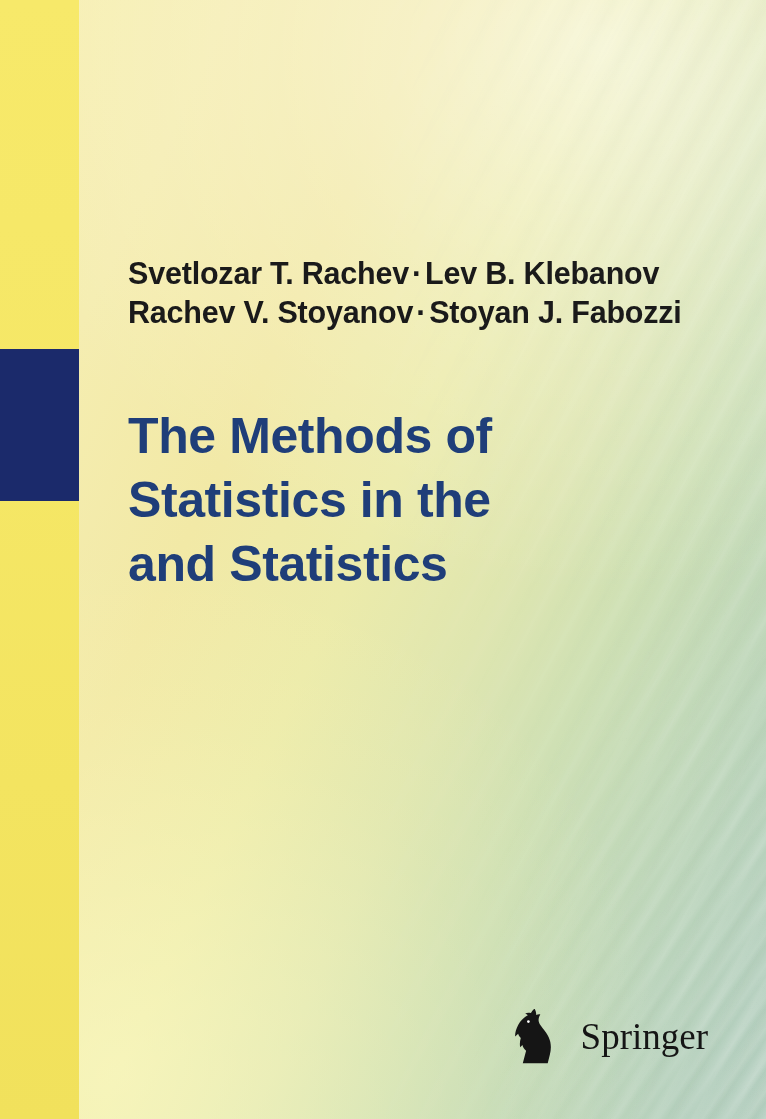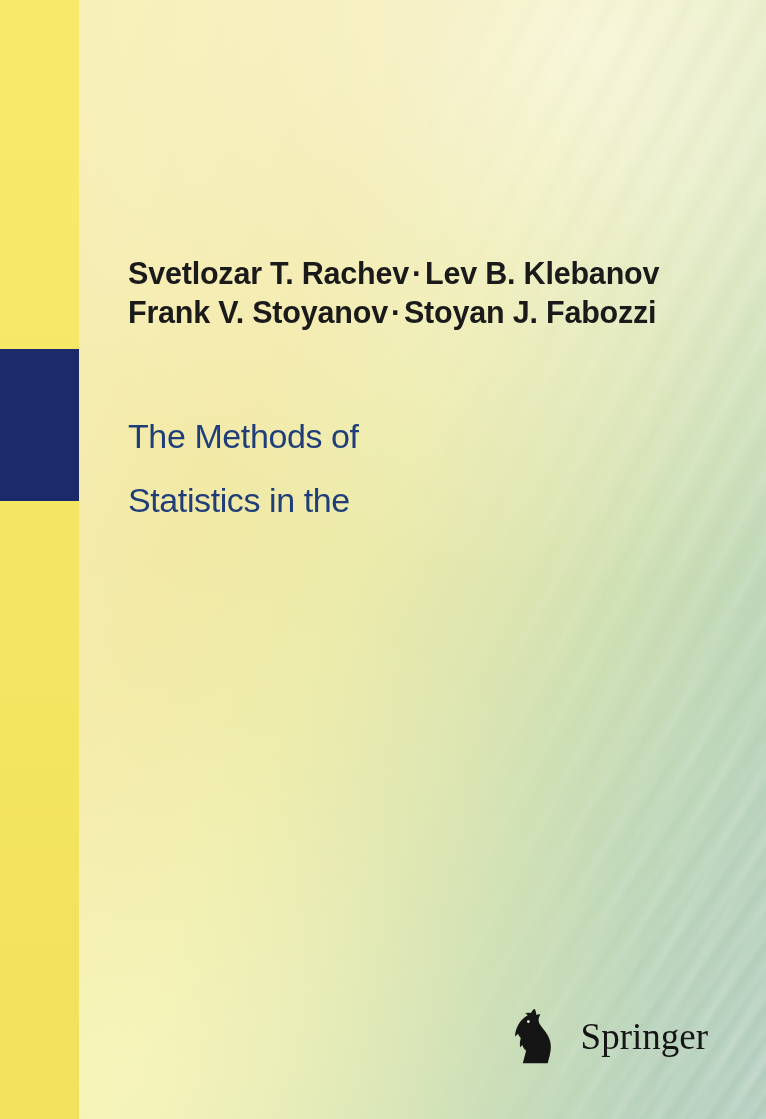--- a/index.html
+++ b/index.html
@@ -117,22 +117,22 @@
   .authors .sep {
     font-weight: 700;
     padding: 0 3px;
   }
   .title {
     position: absolute;
     top: 372px;
     left: 0;
     width: 600px;
     color: #1f3e79;
-    font-size: 34px;
-    font-weight: 400;
+    font-size: 50px;
+    font-weight: 700;
     line-height: 64px;
     letter-spacing: -0.4px;
   }
   .title-line {
     display: block;
     white-space: nowrap;
   }
   
   .logo {
     position: absolute;
@@ -166,27 +166,28 @@
   <div class="left-band"></div>
   <div class="blue-square"></div>
 
   <div class="content">
 
     <div class="authors">
       <div>
         <span>Svetlozar T. Rachev</span><span class="sep">·</span><span>Lev B. Klebanov</span>
       </div>
       <div>
-        <span>Frank V. Stoyanov</span><span class="sep">·</span><span>Stoyan J. Fabozzi</span>
+        <span>Rachev V. Stoyanov</span><span class="sep">·</span><span>Stoyan J. Fabozzi</span>
       </div>
     </div>
 
     <div class="title">
       <span class="title-line">The Methods of</span>
       <span class="title-line">Statistics in the</span>
+      <span class="title-line">and Statistics</span>
     </div>
 
   </div>
 
   <div class="logo">
     <span class="logo-mark">
       <svg viewBox="0 0 52 62" width="52" height="62" aria-hidden="true">
         <path d="M27.5 3.5c-1.6 1.5-2.8 3.1-3.6 4.6-2.2-0.6-4.3-0.4-5.7 0.6 1.1 0.3 2 0.8 2.6 1.5-3.6 1.9-7.1 5.2-9.5 9.6-2.2 4-3.3 8.1-3.2 11.6l3.1-2.6c0.4 1.6 1.3 3 2.6 4.1-1 3.4-1.2 6.6-0.6 9.3l2.2-2.2c0.6 2.3 1.9 4.3 3.7 5.7l-3.3 12.6h24.9l2.2-8.8c1.6-6.3 1.2-11.9-1.2-17.2-1.4-3.1-3.3-5.9-6.2-9.4-2.5-3-3.4-4.6-3.8-6.6-0.4-2.2 0.1-4.4 1.6-6.9-1.4-0.2-2.8 0-4.1 0.6 0.1-2.3-0.5-4.5-1.7-6.5z" fill="#151515"></path>
         <circle cx="21.4" cy="16.6" r="1.35" fill="#ffffff"></circle>
       </svg>

